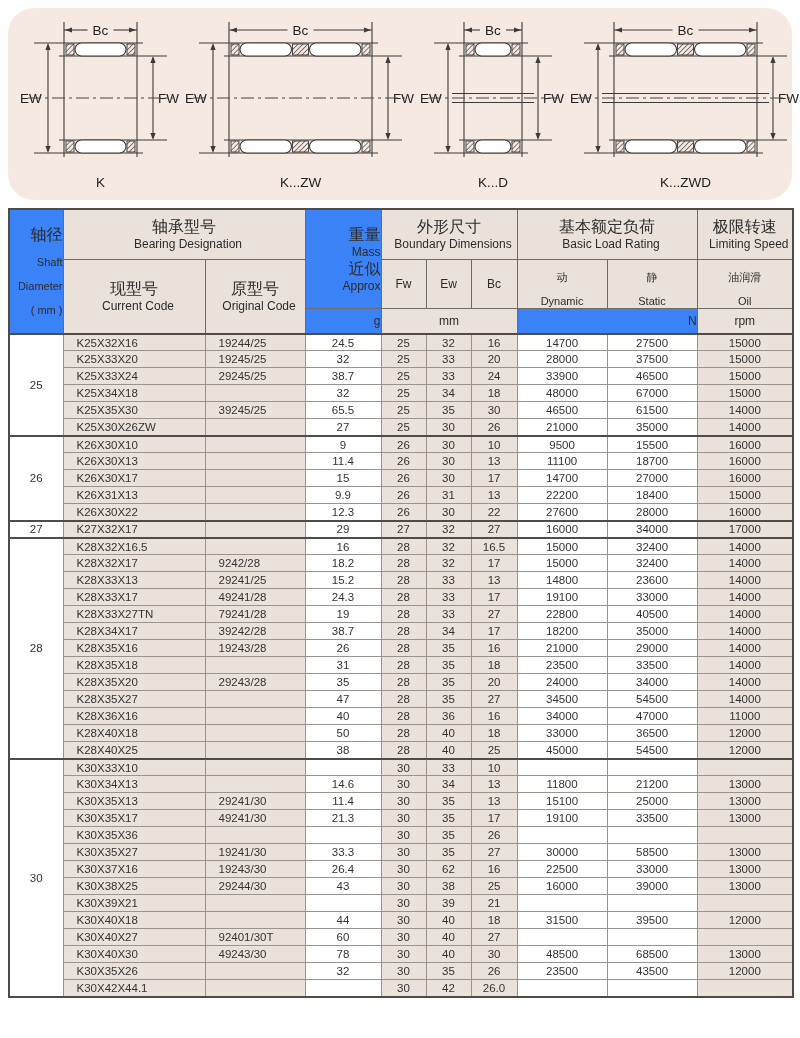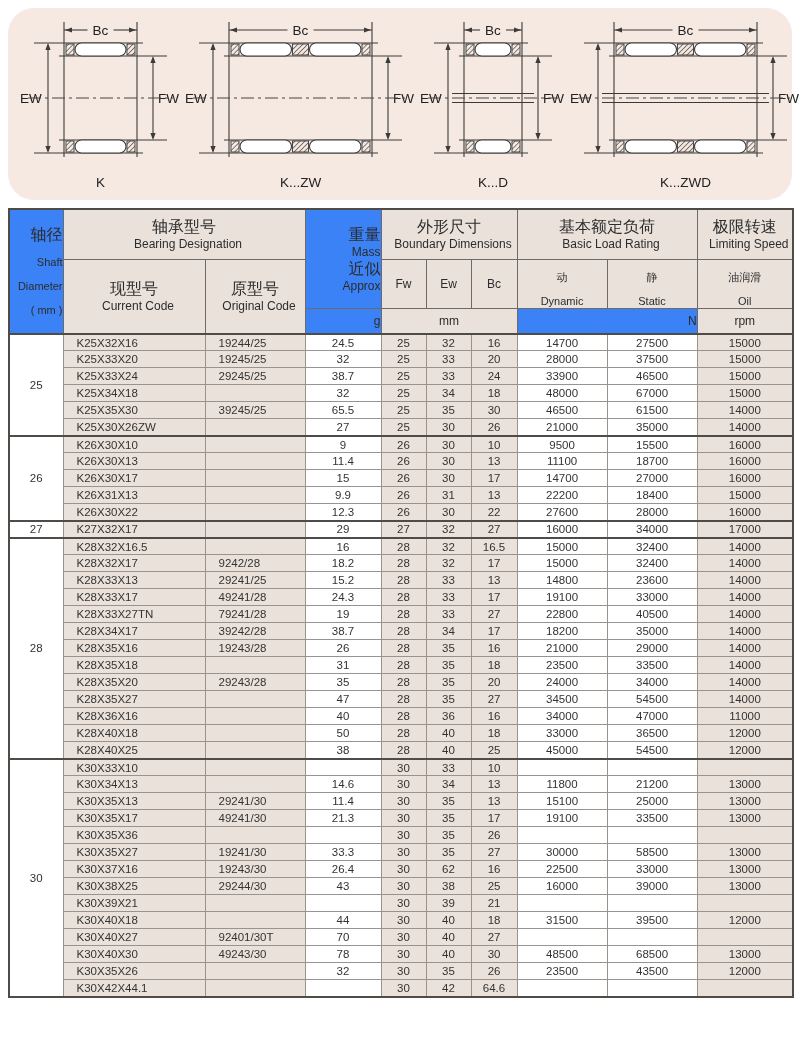--- a/index.html
+++ b/index.html
@@ -665,21 +665,21 @@
           <td class="c-fw">30</td>
           <td class="c-ew">40</td>
           <td class="c-bc">18</td>
           <td class="c-dyn">31500</td>
           <td class="c-sta">39500</td>
           <td class="c-spd">12000</td>
         </tr>
         <tr>
           <td class="c-cur">K30X40X27</td>
           <td class="c-org">92401/30T</td>
-          <td class="c-mass">70</td>
+          <td class="c-mass">60</td>
           <td class="c-fw">30</td>
           <td class="c-ew">40</td>
           <td class="c-bc">27</td>
           <td class="c-dyn"></td>
           <td class="c-sta"></td>
           <td class="c-spd"></td>
         </tr>
         <tr>
           <td class="c-cur">K30X40X30</td>
           <td class="c-org">49243/30</td>
@@ -701,20 +701,20 @@
           <td class="c-dyn">23500</td>
           <td class="c-sta">43500</td>
           <td class="c-spd">12000</td>
         </tr>
         <tr>
           <td class="c-cur">K30X42X44.1</td>
           <td class="c-org"></td>
           <td class="c-mass"></td>
           <td class="c-fw">30</td>
           <td class="c-ew">42</td>
-          <td class="c-bc">64.6</td>
+          <td class="c-bc">26.0</td>
           <td class="c-dyn"></td>
           <td class="c-sta"></td>
           <td class="c-spd"></td>
         </tr>
       </tbody>
   </table>
 </div>
 
 </body></html>

